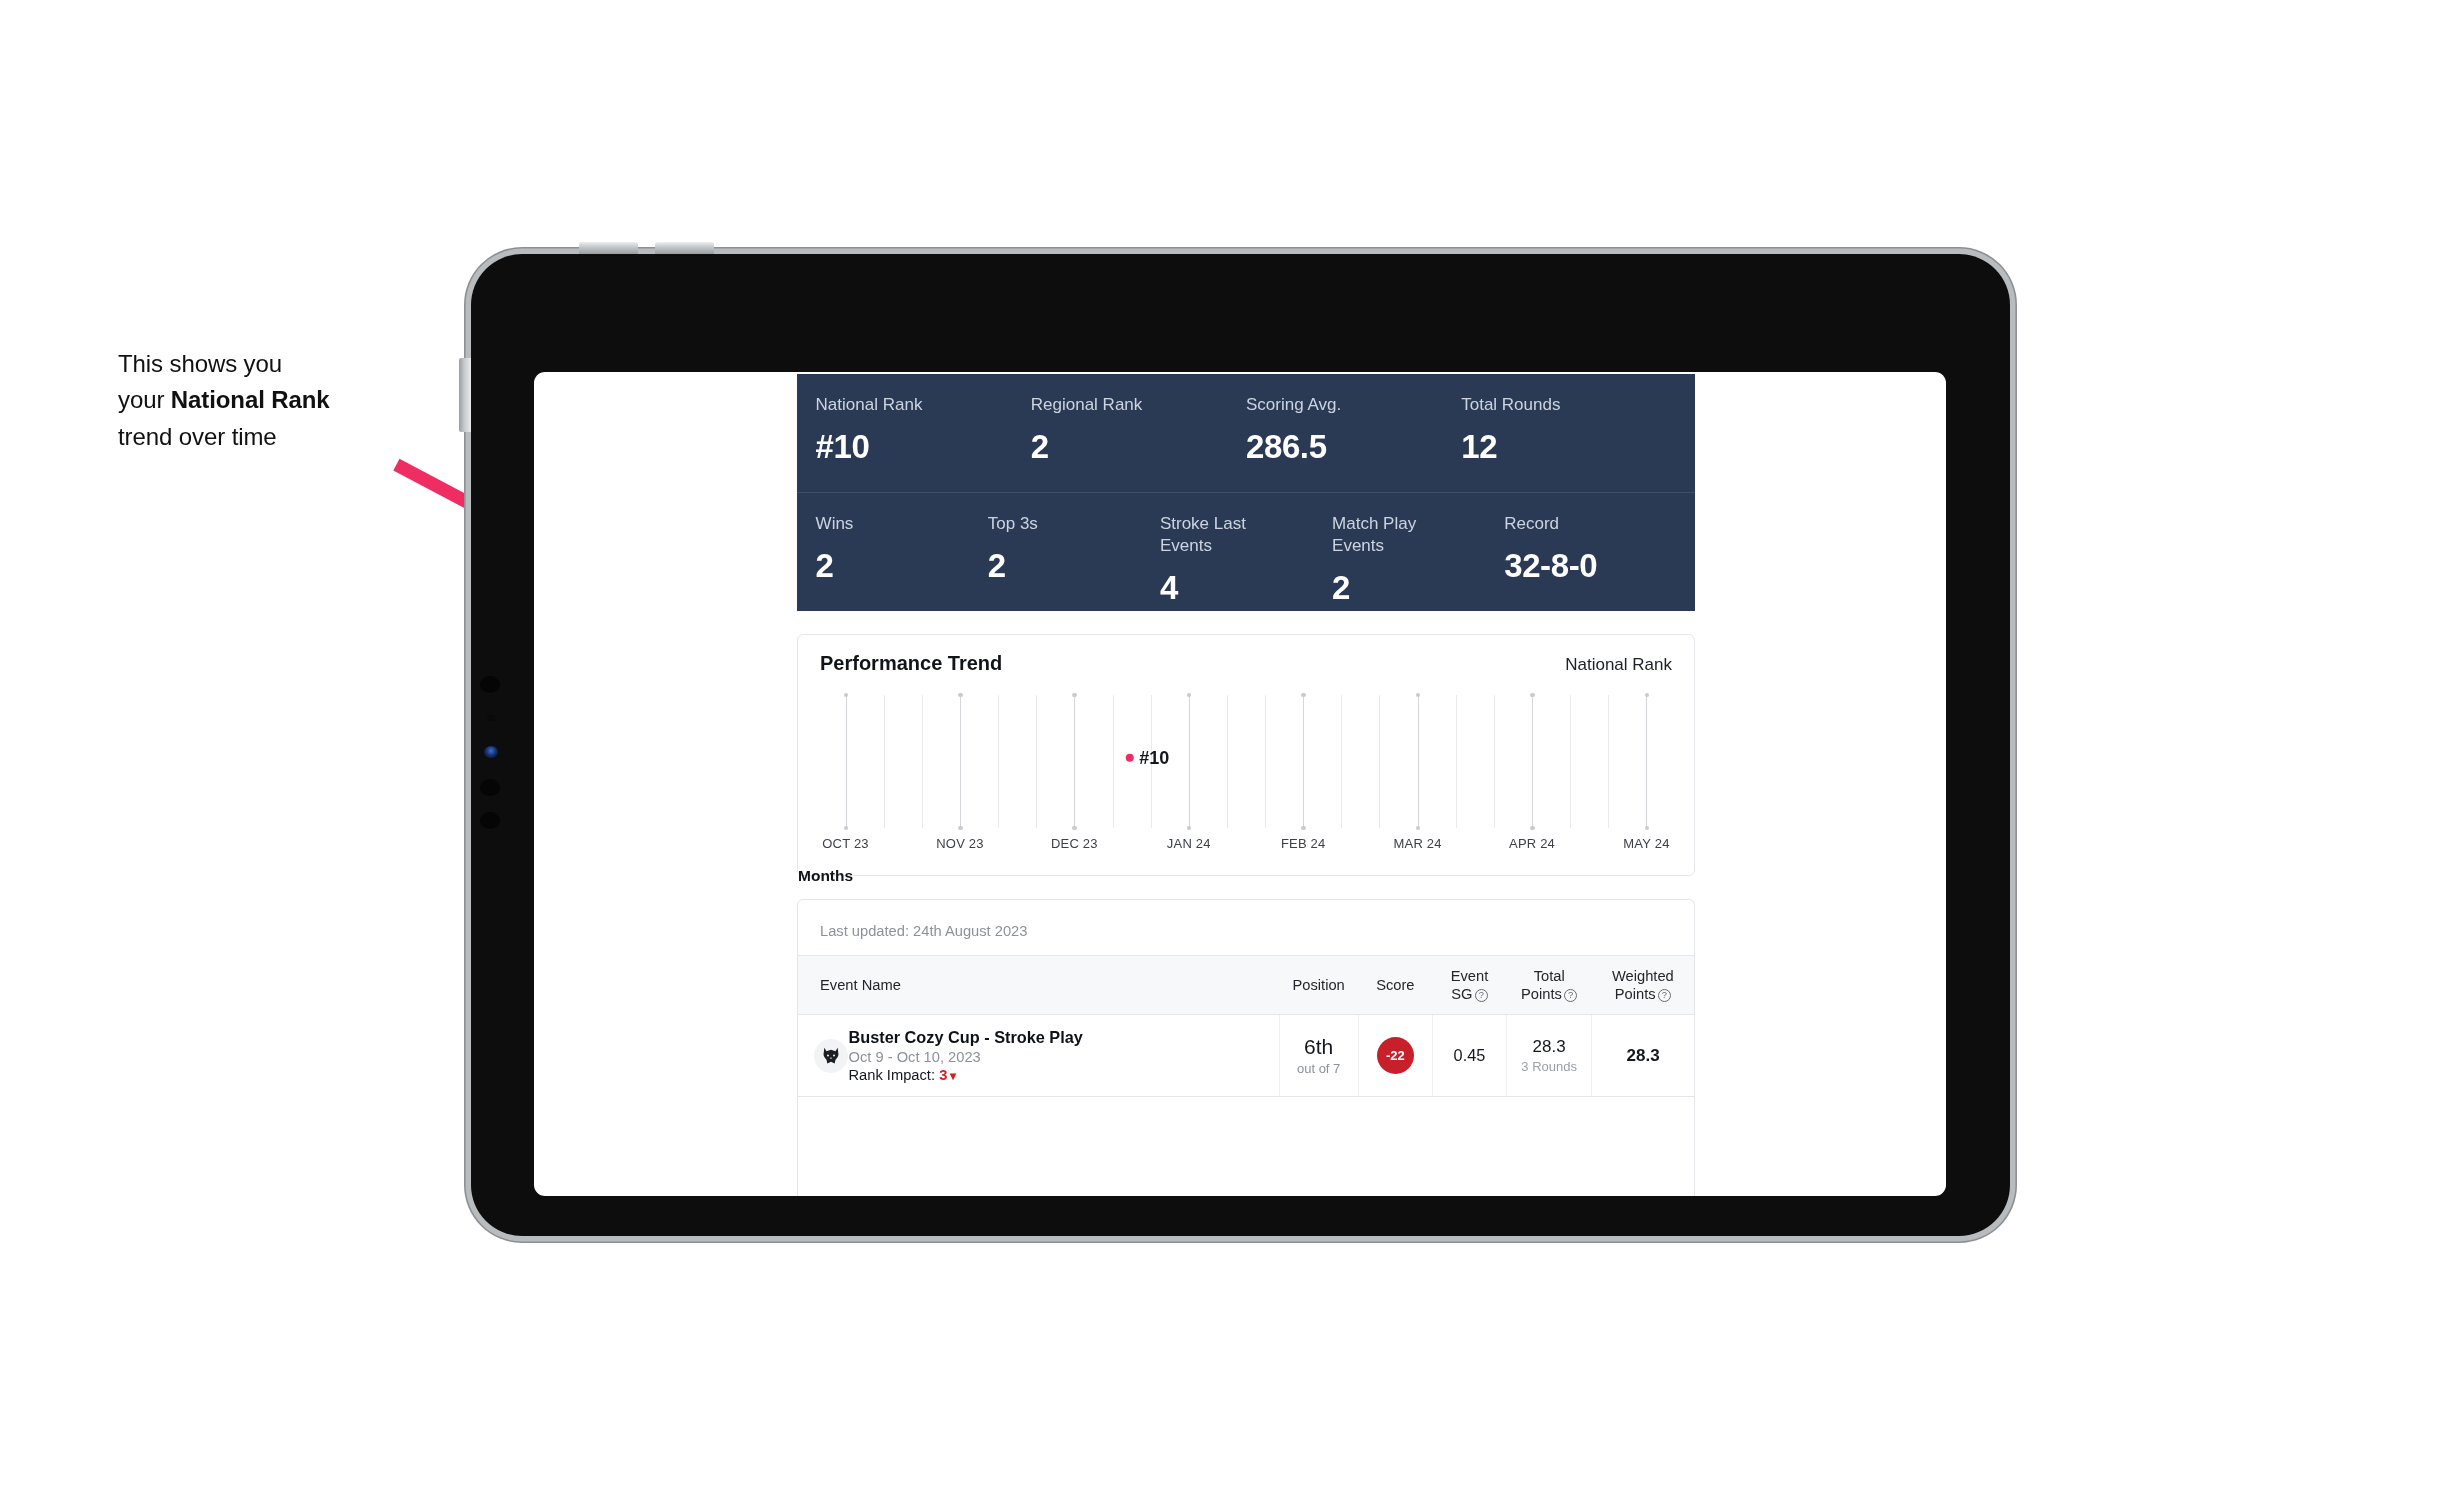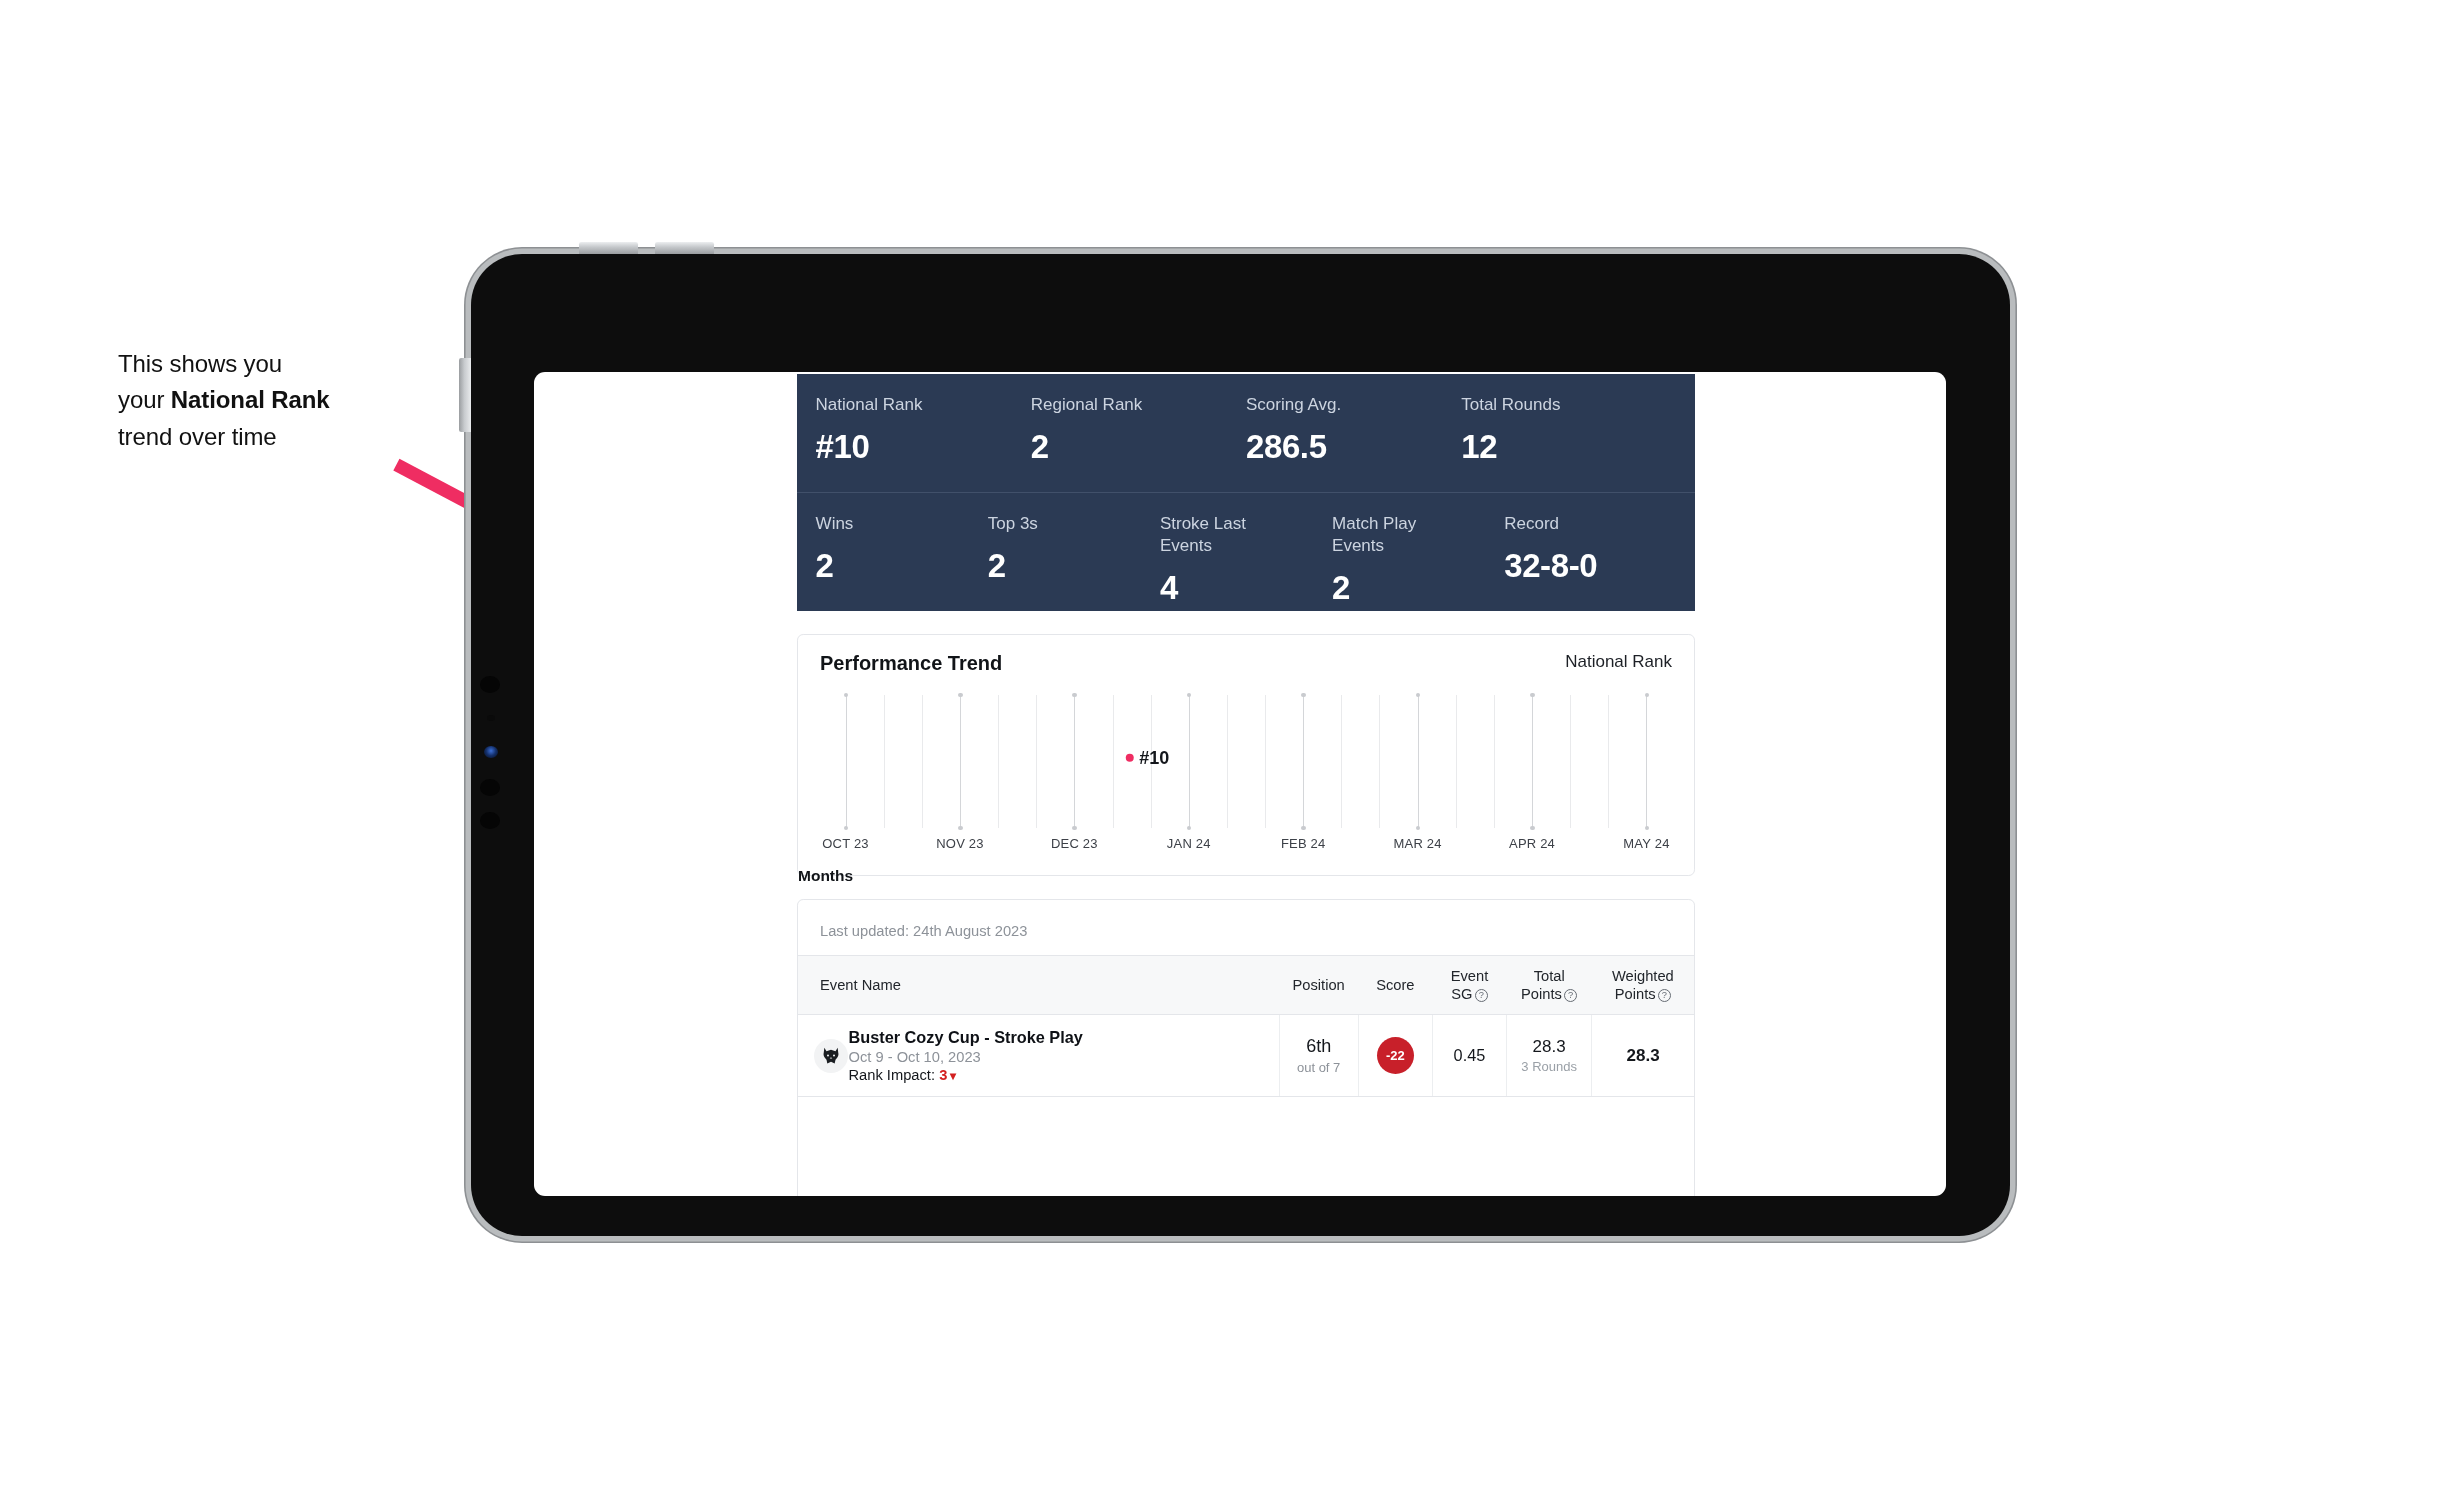--- a/index.html
+++ b/index.html
@@ -155,21 +155,21 @@
     background: #ffffff;
     border: 1.5px solid #e4e6ea;
     border-radius: 6.2px;
   }
 
   
   .trend { top: 262px; height: 242px; }
   .trend-head {
     display: flex;
     justify-content: space-between;
-    align-items: flex-start;
+    align-items: flex-end;
     padding: 17px 22px 0 22px;
   }
   .trend-title { font-size: 20px; font-weight: 700; color: #111418; }
   .trend-legend { font-size: 17px; color: #1d2026; font-weight: 400; }
 
   .plot {
     position: relative;
     margin: 20px 22px 0 22px;
     height: 133px;
   }
@@ -282,21 +282,21 @@
     border-radius: 50%;
     background: #f2f3f4;
     display: flex; align-items: center; justify-content: center;
   }
   .ev-name { font-size: 16.3px; font-weight: 700; color: #0e1116; }
   .ev-date { font-size: 14.7px; color: #8d9299; margin-top: 2.3px; }
   .ev-rank { font-size: 14.7px; color: #14171c; margin-top: 2.3px; }
   .ev-rank .num { color: #d32020; font-weight: 700; }
   .ev-rank .tri { color: #d32020; font-size: 11.6px; }
 
-  .pos-main { font-size: 18px; }
+  .pos-main { font-size: 21px; }
   .pos-sub { font-size: 13px; color: #8d9299; margin-top: 2.3px; }
 
   .score-pill {
     display: inline-flex;
     align-items: center; justify-content: center;
     width: 37px; height: 37px;
     border-radius: 50%;
     background: #c8202a;
     color: #ffffff;
     font-size: 13px;

